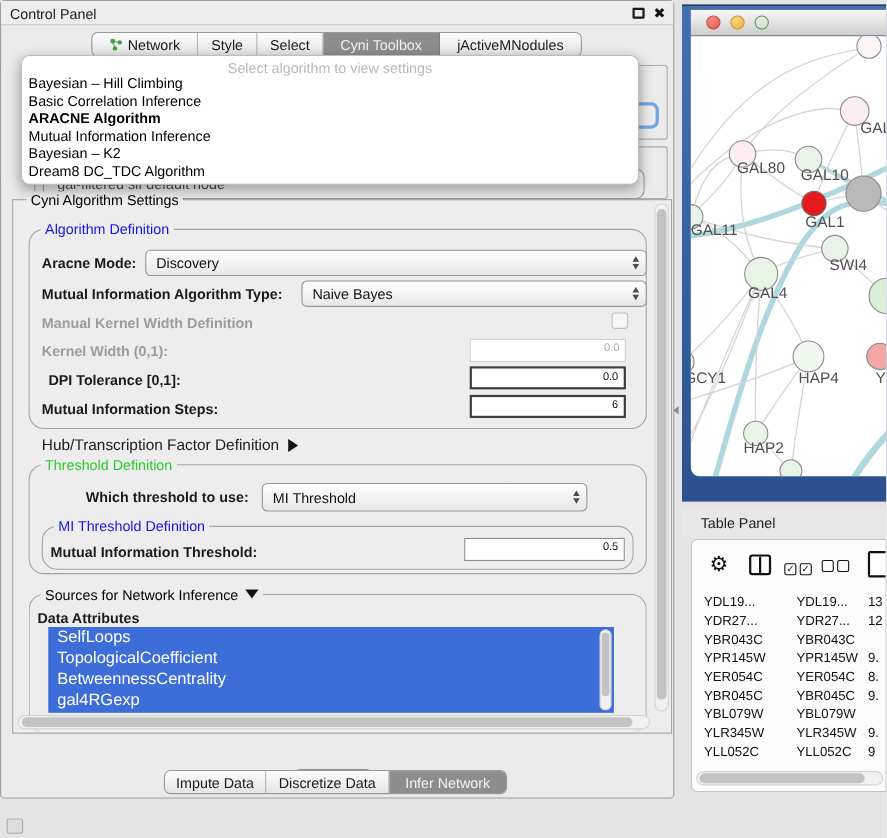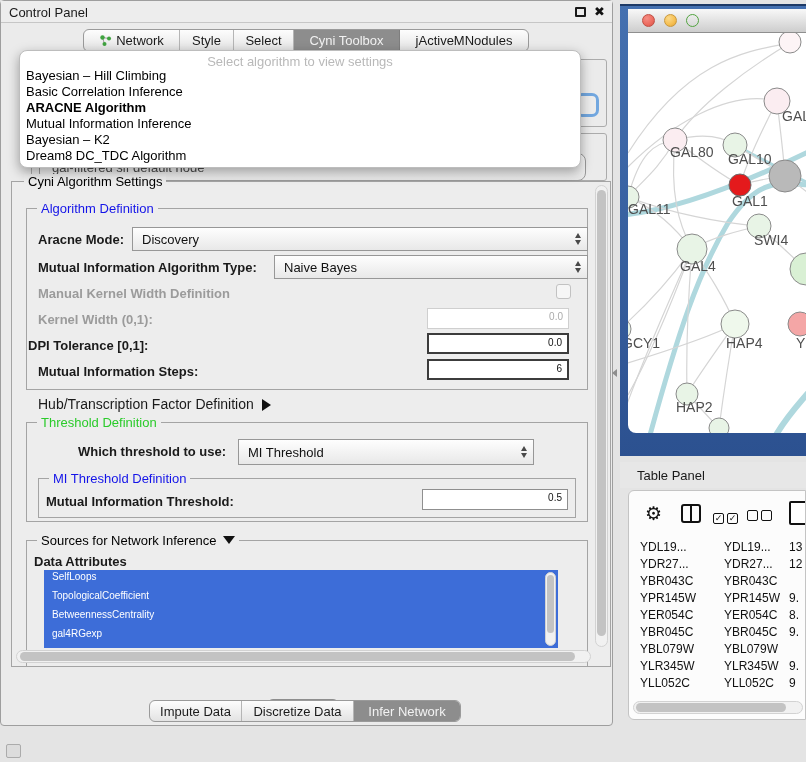--- a/index.html
+++ b/index.html
@@ -40,28 +40,28 @@
   .ghost-combo { position:absolute; left:38px; top:152px; width:547px; height:28px;
     border:1px solid #9A9A9A; border-radius:8px;
     background:linear-gradient(#FDFDFD,#E7E7E7); z-index:3;
     font-size:13px; color:#4A4A4A; padding:6px 0 0 12px; }
 
   
   .settings-panel { position:absolute; left:10px; top:180px; width:600px; height:486px;
     border:1px solid #A4A4A4; background:#EDEDED; z-index:4; }
   .gb-title { position:absolute; top:-8px; left:10px; background:#EDEDED; padding:0 4px;
     font-size:13px; white-space:nowrap; }
-  .gb { position:absolute; border:1px solid #A4A4A4; border-radius:0; }
+  .gb { position:absolute; border:1px solid #A4A4A4; border-radius:14px; }
   .lbl { position:absolute; font-size:13px; color:#1A1A1A; white-space:nowrap; }
   .b { font-weight:bold; }
   .dis { color:#9B9B9B; }
   .blue { color:#1414E8; }
   .green { color:#2BCB2B; }
 
-  .combo { position:absolute; height:24px; border:1px solid #979797; border-radius:0;
+  .combo { position:absolute; height:24px; border:1px solid #979797; border-radius:5px;
     background:linear-gradient(#FEFEFE,#E8E8E8); font-size:13px; color:#111;
     display:flex; align-items:center; padding:0 24px 0 9px; }
   .stepper { position:absolute; right:6px; top:50%; transform:translateY(-50%);
     display:flex; flex-direction:column; gap:2px; }
   .tri-up { width:0; height:0; border-left:3.5px solid transparent; border-right:3.5px solid transparent; border-bottom:5px solid #4A4A4A; }
   .tri-down { width:0; height:0; border-left:3.5px solid transparent; border-right:3.5px solid transparent; border-top:5px solid #4A4A4A; }
 
   .field { position:absolute; height:21px; background:#FFF; font-size:10px;
     text-align:right; padding:2px 5px 0 0; color:#111; }
   .field.light { border:1px solid #CFCFCF; color:#ABABAB; }
@@ -70,21 +70,21 @@
   .checkbox { position:absolute; width:15px; height:15px; border:1px solid #C2C2C2;
     border-radius:3px; background:#F6F6F6; }
 
   .arrow-right { display:inline-block; width:0; height:0; border-top:6px solid transparent;
     border-bottom:6px solid transparent; border-left:9px solid #111; margin-left:8px; vertical-align:-2px;}
   .arrow-down { display:inline-block; width:0; height:0; border-left:6px solid transparent;
     border-right:6px solid transparent; border-top:8px solid #111; margin-left:6px; vertical-align:1px;}
 
   .attr-list { position:absolute; left:32px; top:388px; width:514px; height:78px;
     background:#3D6DD8; overflow:hidden; }
-  .attr-item { height:19px; padding:1px 0 0 8px; font-size:10px; color:#FFFFFF;
+  .attr-item { height:19px; padding:1px 0 0 8px; font-size:15px; color:#FFFFFF;
     background:#3D6DD8; white-space:nowrap; }
   .vscroll { position:absolute; background:#F1F1F1; border:1px solid #D2D2D2; border-radius:7px; }
   .vthumb { position:absolute; left:1px; right:1px; background:#C3C3C3; border-radius:6px; }
   .hscroll { position:absolute; background:#F1F1F1; border:1px solid #D2D2D2; border-radius:7px; }
   .hthumb { position:absolute; top:1px; bottom:1px; background:#C3C3C3; border-radius:6px; }
 
   .apply-btn { position:absolute; left:266px; top:698px; width:72px; height:22px;
     border:1px solid #8E8E8E; border-radius:6px; background:linear-gradient(#FEFEFE,#DEDEDE);
     font-size:13px; color:#111; text-align:center; padding-top:3px; }
 
@@ -200,21 +200,21 @@
         <span>Naive Bayes</span>
         <span class="stepper">
             <span class="tri-up"></span>
             <span class="tri-down"></span>
           </span>
       </div>
       <span class="lbl b dis" style="left:26px; top:104px;">Manual Kernel Width Definition</span>
       <span class="checkbox" style="left:544px; top:102px;"></span>
       <span class="lbl b dis" style="left:26px; top:130px;">Kernel Width (0,1):</span>
       <div class="field light" style="left:415px; top:126px; width:142px;">0.0</div>
-      <span class="lbl b" style="left:16px; top:156px;">DPI Tolerance [0,1]:</span>
+      <span class="lbl b" style="left:32px; top:156px;">DPI Tolerance [0,1]:</span>
       <div class="field strong" style="left:415px; top:151px; width:142px;">0.0</div>
       <span class="lbl b" style="left:26px; top:182px;">Mutual Information Steps:</span>
       <div class="field strong" style="left:415px; top:177px; width:142px;">6</div>
 
       <span class="lbl" style="left:26px; top:214px; font-size:14px;"><span>Hub/Transcription Factor Definition</span><span class="arrow-right"></span></span>
 
       <div class="gb" style="left:14px; top:240px; width:562px; height:100px;">
         <span class="gb-title green">Threshold Definition</span>
       </div>
       <span class="lbl b" style="left:66px; top:262px;">Which threshold to use:</span>

